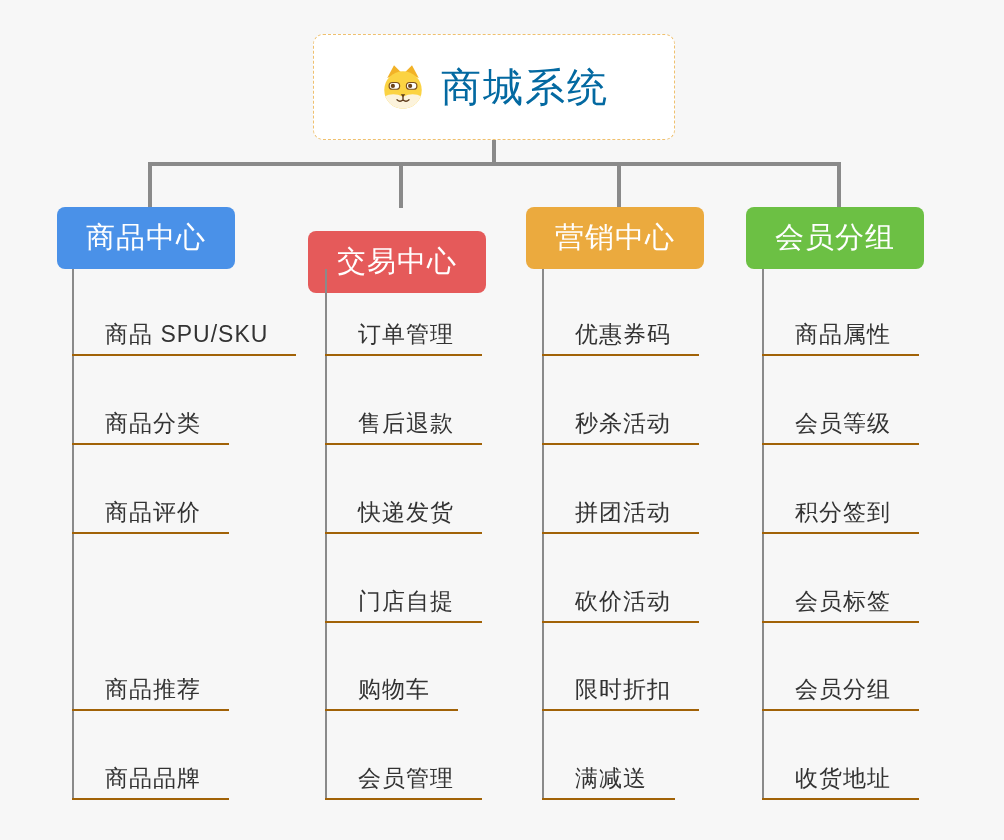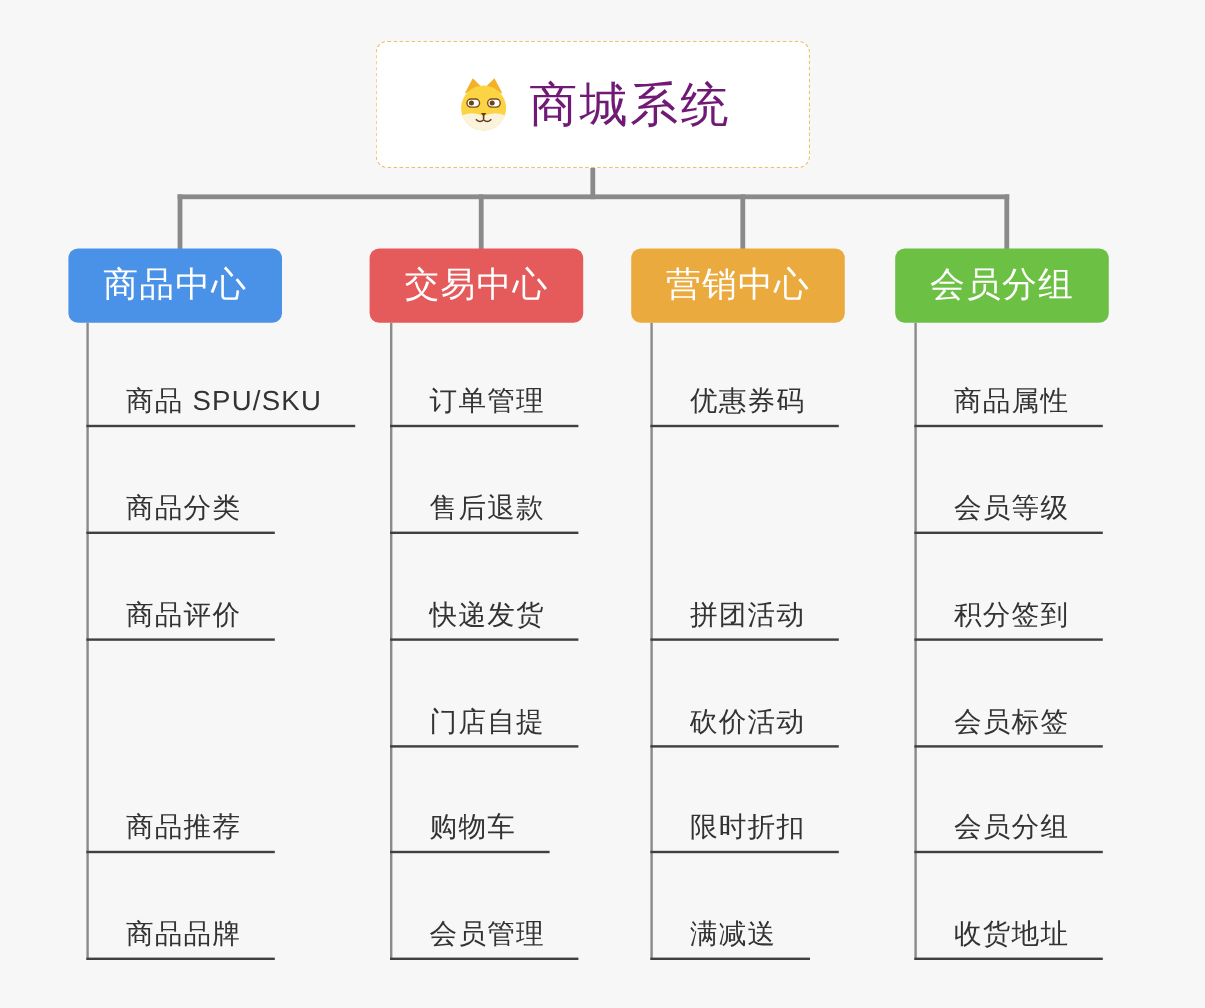--- a/index.html
+++ b/index.html
@@ -26,21 +26,21 @@
     box-sizing:border-box;
     display:flex;
     align-items:center;
     justify-content:center;
     gap:14px;
     cursor:default;
   }
   .root-title{
     font-size:40px;
     letter-spacing:2px;
-    color:#701a75;
+    color:#0369a1;
     white-space:nowrap;
   }
   .dog-icon{width:48px;height:50px;flex:0 0 auto;}
 
   
   .conn{position:absolute;background:#8a8a8a;}
   .stem-root{left:492px;top:140px;width:4px;height:26px;}
   .h-line{left:148px;top:162px;width:693px;height:4px;}
   .drop{top:162px;width:4px;height:46px;}
   .drop-0{left:148px;}
@@ -78,21 +78,21 @@
     position:absolute;
     left:0;top:269px;
     width:2px;height:531px;
     background:#8a8a8a;
   }
   .leaf{
     position:absolute;
     left:0;
     white-space:nowrap;
     padding:0 28px 5px 33px;
-    border-bottom:2px solid #404040;
+    border-bottom:2px solid #a16207;
     font-size:23px;
     line-height:30px;
     letter-spacing:1px;
     color:#333333;
     width:max-content;
     pointer-events:auto;
     cursor:default;
   }
   .r0{top:319px;}
   .r1{top:408px;}
@@ -128,21 +128,21 @@
   </div>
 
   <div class="conn stem-root"></div>
   <div class="conn h-line"></div>
   <div class="conn drop drop-0"></div>
   <div class="conn drop drop-1"></div>
   <div class="conn drop drop-2"></div>
   <div class="conn drop drop-3"></div>
 
   <div class="branch-node bn-0" style="background: rgb(74, 145, 232);">商品中心</div>
-  <div class="branch-node bn-1" style="background: rgb(229, 90, 90);">交易中心</div>
+  <div class="branch-node bn-1" style="background: rgb(229, 90, 90); margin-top: 24px;">交易中心</div>
   <div class="branch-node bn-2" style="background: rgb(235, 170, 62);">营销中心</div>
   <div class="branch-node bn-3" style="background: rgb(108, 192, 68);">会员分组</div>
 
   <div class="col c0">
     <div class="vline"></div>
     <div class="leaf r0">商品 SPU/SKU</div>
     <div class="leaf r1">商品分类</div>
     <div class="leaf r2">商品评价</div>
     <div class="leaf r4">商品推荐</div>
     <div class="leaf r5">商品品牌</div>
@@ -154,20 +154,21 @@
     <div class="leaf r1">售后退款</div>
     <div class="leaf r2">快递发货</div>
     <div class="leaf r3">门店自提</div>
     <div class="leaf r4">购物车</div>
     <div class="leaf r5">会员管理</div>
   </div>
 
   <div class="col c2">
     <div class="vline"></div>
     <div class="leaf r0">优惠券码</div>
+    <div class="leaf r1">秒杀活动</div>
     <div class="leaf r2">拼团活动</div>
     <div class="leaf r3">砍价活动</div>
     <div class="leaf r4">限时折扣</div>
     <div class="leaf r5">满减送</div>
   </div>
 
   <div class="col c3">
     <div class="vline"></div>
     <div class="leaf r0">商品属性</div>
     <div class="leaf r1">会员等级</div>

